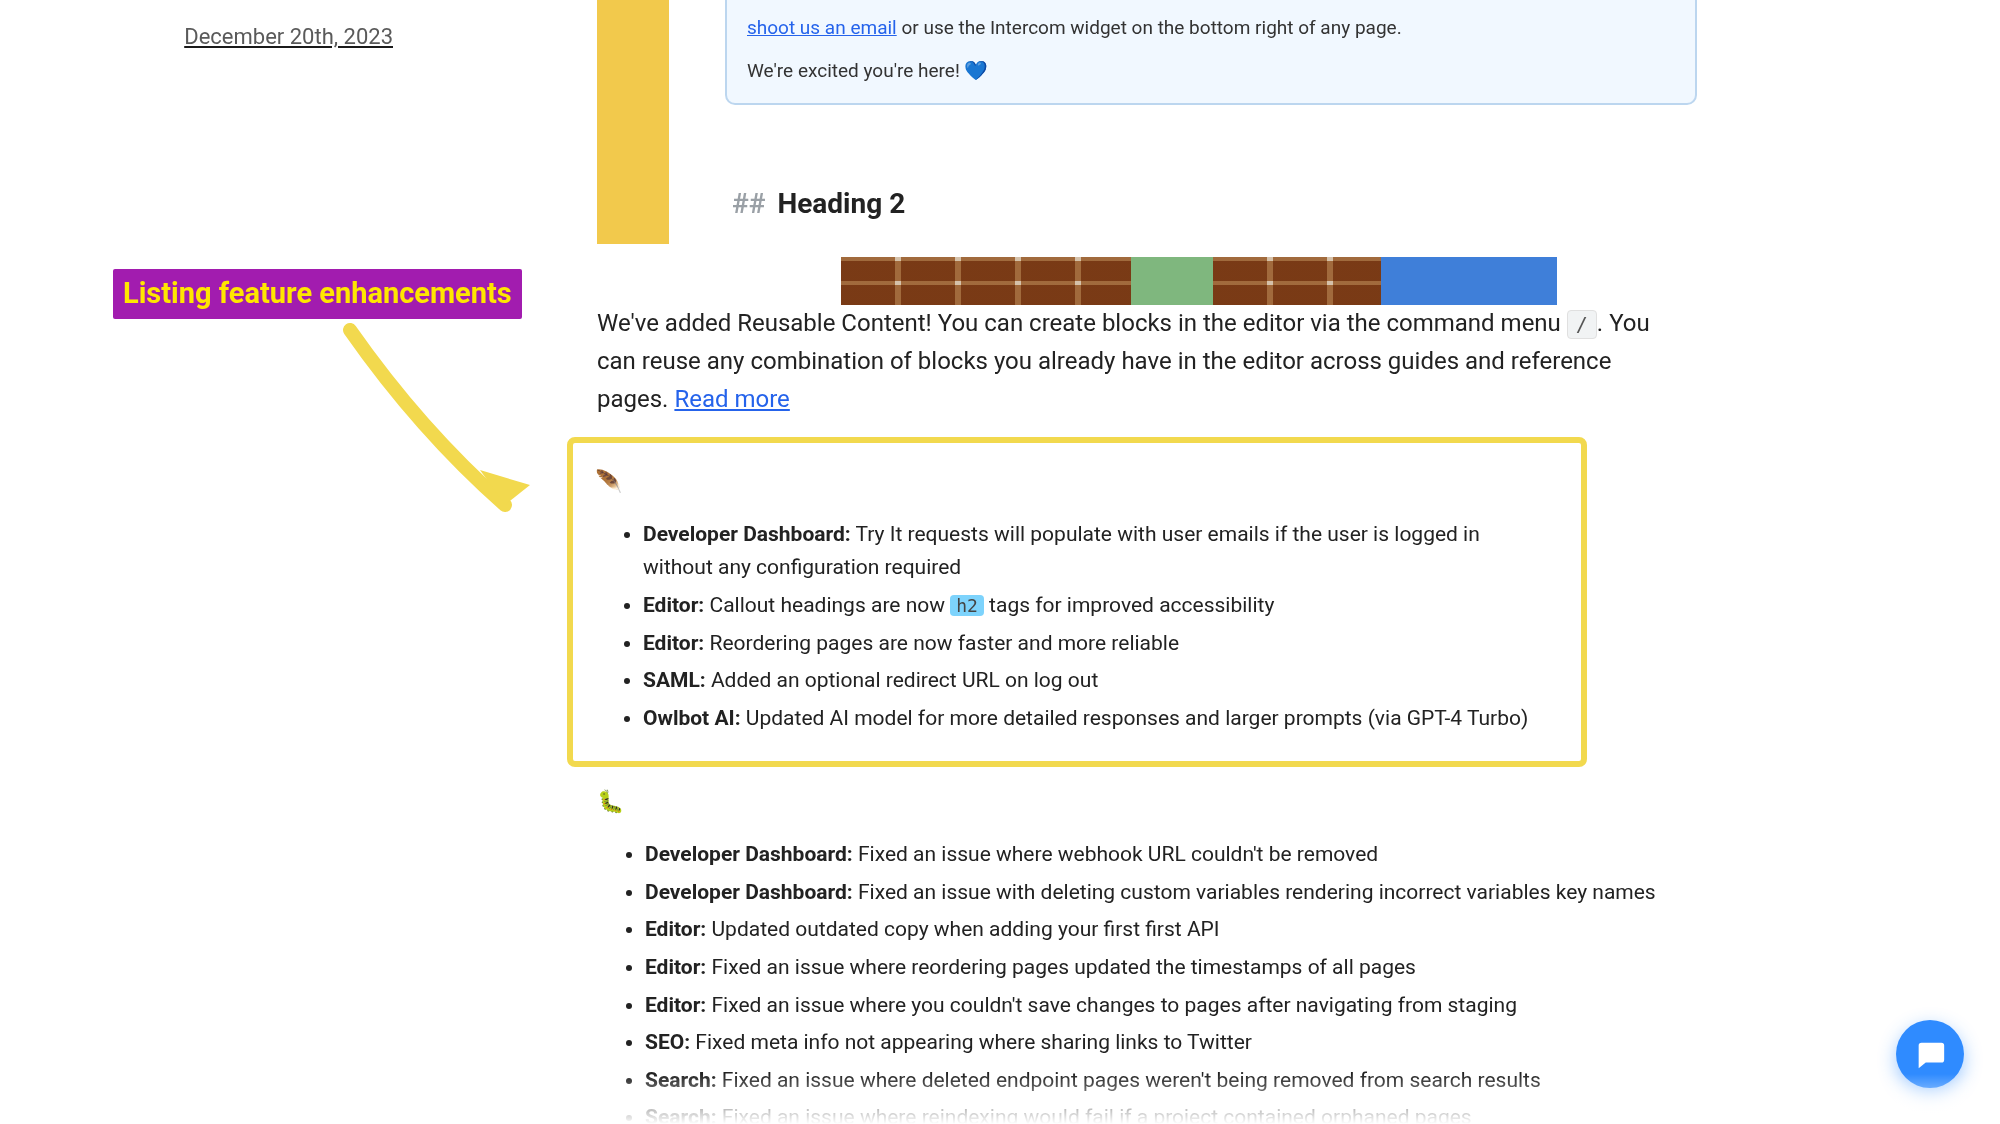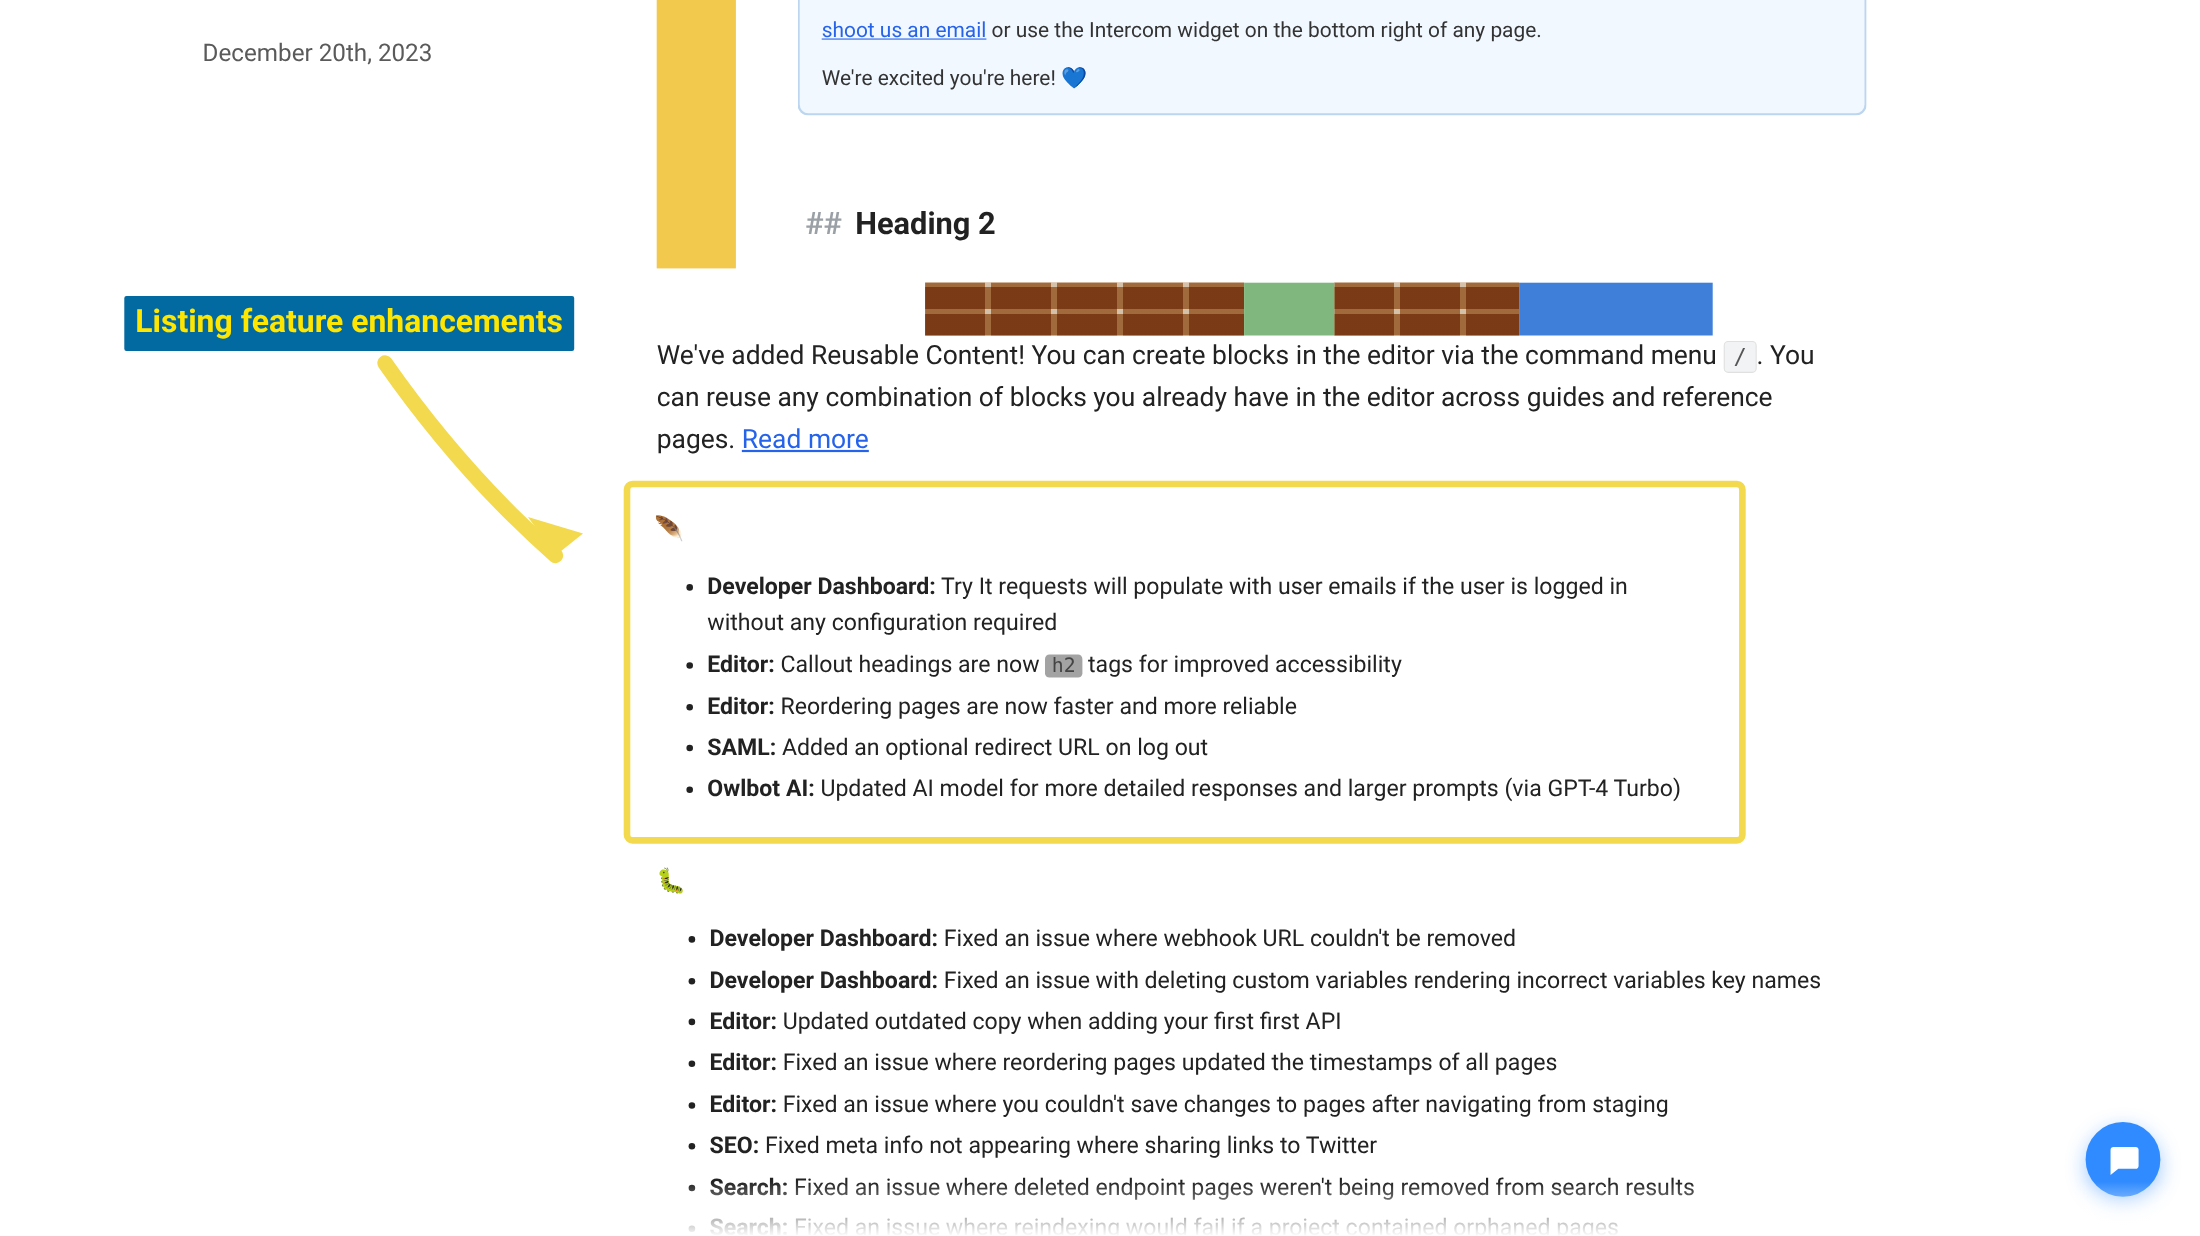--- a/index.html
+++ b/index.html
@@ -13,34 +13,35 @@
     height: 1124px;
     overflow: hidden;
     position: relative;
   }
 
   .sidebar {
     position: absolute;
     left: 0;
     top: 0;
     width: 553px;
-    padding-top: 32px;
+    padding-top: 20px;
     text-align: right;
     padding-right: 160px;
+    text-decoration: underline;
   }
   .date {
     color: #5a5a5a;
     font-size: 22px;
   }
 
   .annotation-label {
     position: absolute;
     left: 113px;
     top: 269px;
-    background: #0369a1;
+    background: #a21caf;
     color: #ffe600;
     font-weight: 700;
     font-size: 29px;
     padding: 3px 10px;
     border-radius: 2px;
     white-space: nowrap;
   }
 
   .arrow {
     position: absolute;
@@ -161,21 +162,21 @@
     padding-left: 48px;
   }
   ul.items li {
     font-size: 21px;
     color: #222;
     line-height: 1.6;
     margin-bottom: 4px;
   }
   ul.items li .label { font-weight: 700; }
   .inline-code {
-    background: #a3a3a3;
+    background: #7dd3fc;
     border-radius: 4px;
     padding: 0 6px;
     font-family: ui-monospace, Menlo, monospace;
     font-size: 18px;
     color: #444;
   }
 
   .bugs-section { margin-top: 18px; }
 
   .intercom {

